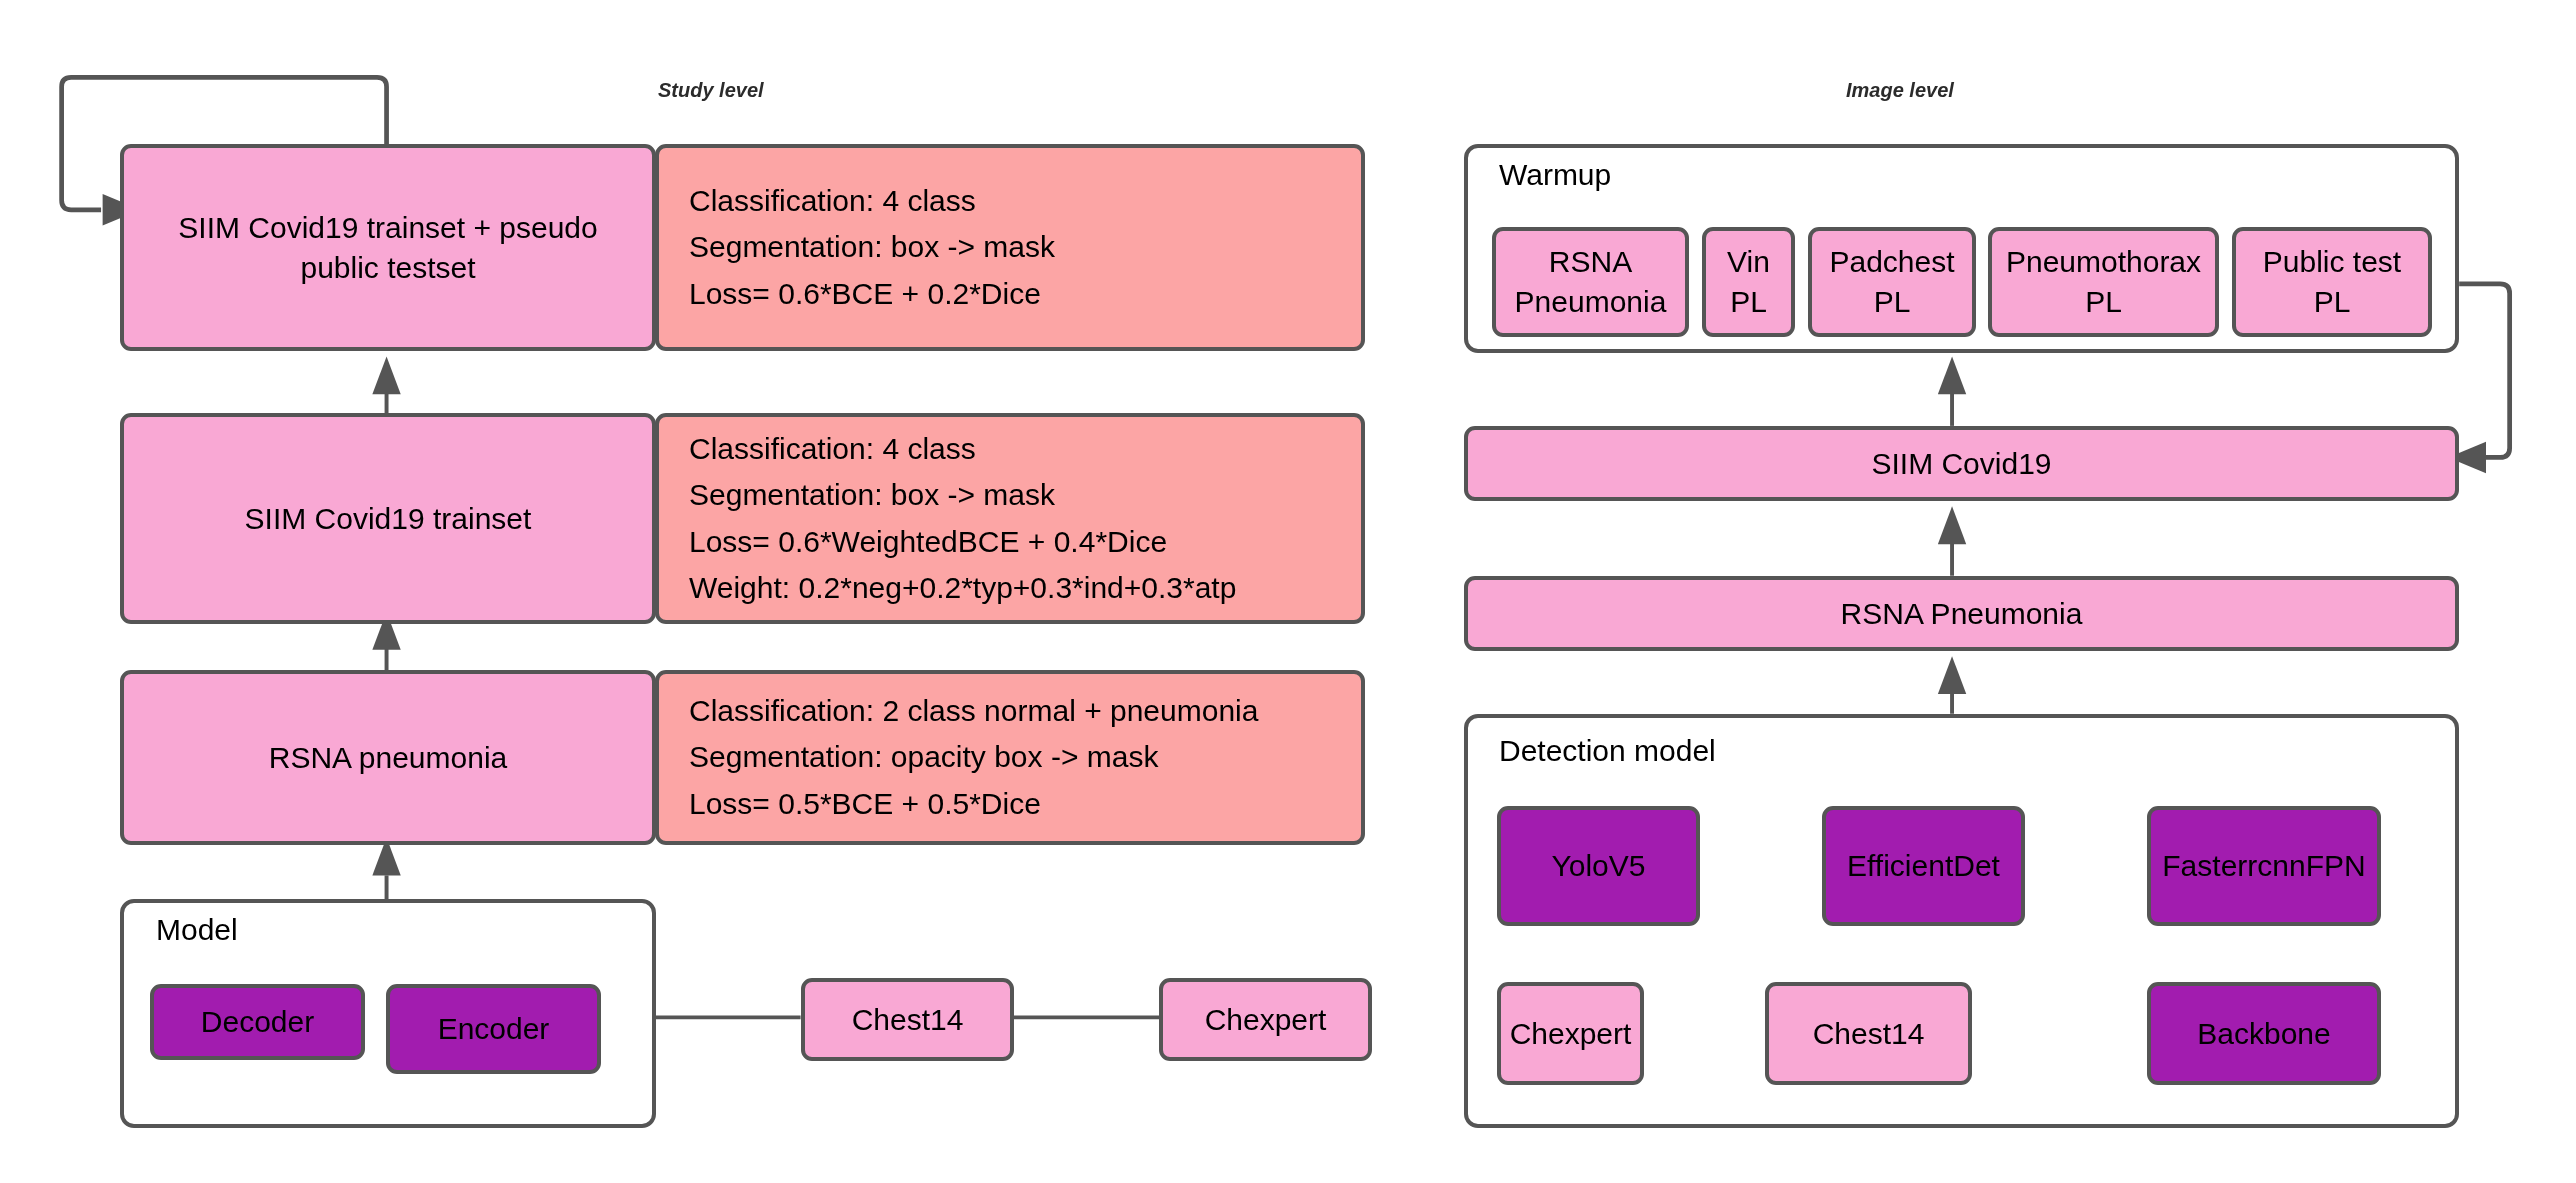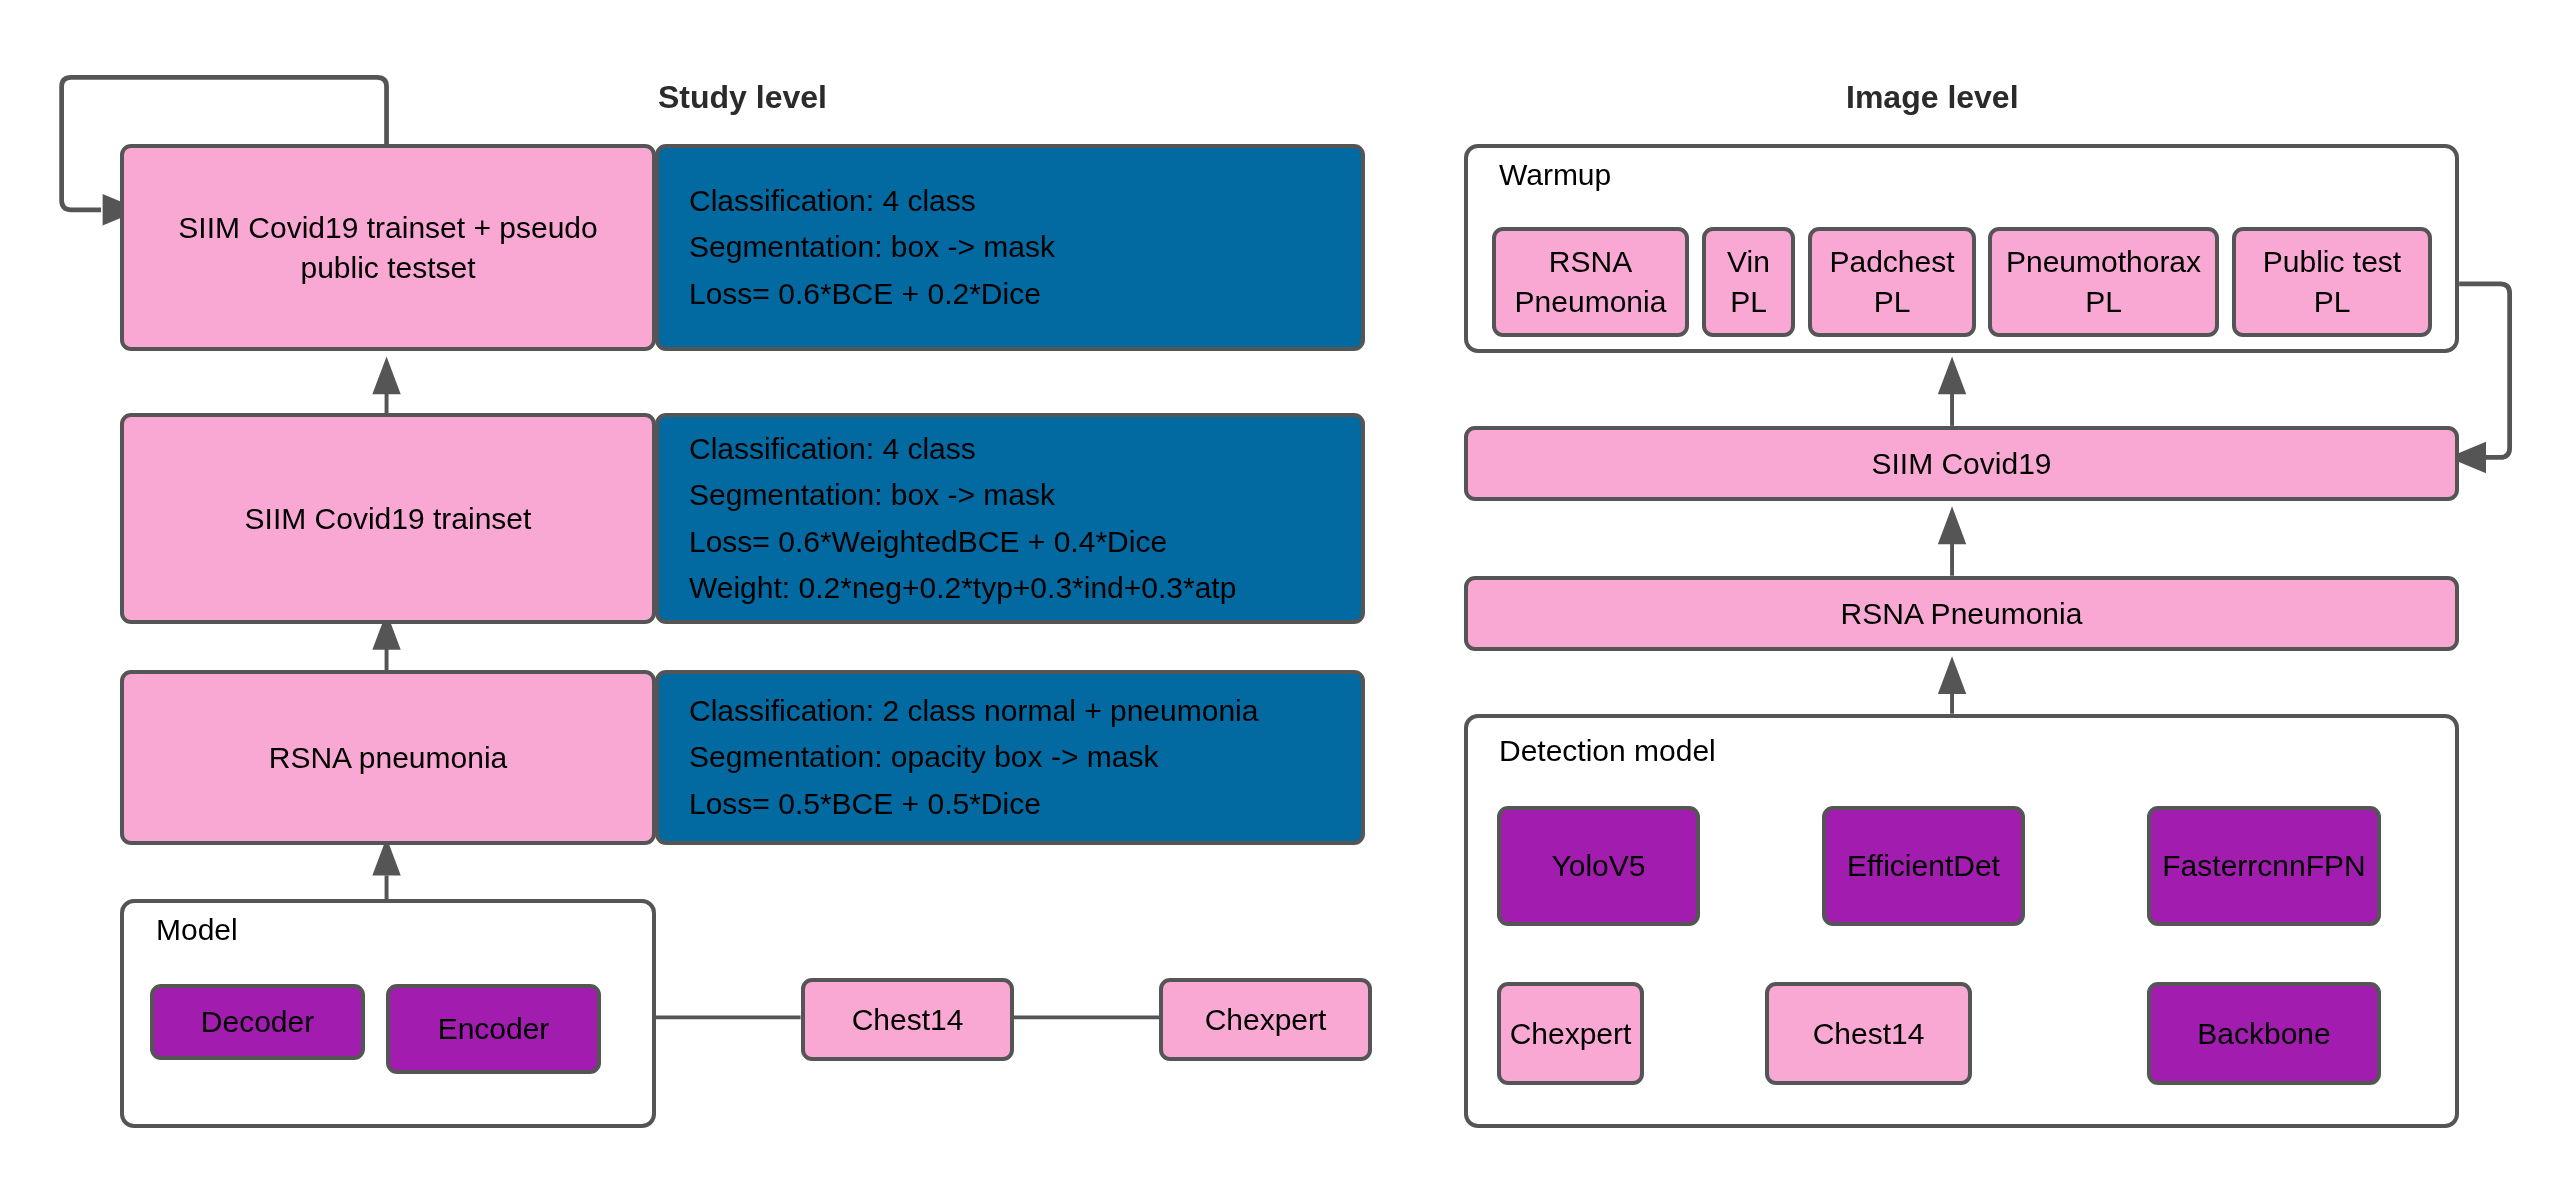--- a/index.html
+++ b/index.html
@@ -29,32 +29,33 @@
   }
   .group-label{
     position:absolute;font-size:30px;color:#000;
     white-space:nowrap;z-index:6;
   }
 
   
   .panel{
     position:absolute;box-sizing:border-box;
     border:4px solid #555555;border-radius:11px;
-    background:#0369a1;z-index:4;
+    background:#fca5a5;z-index:4;
     display:flex;flex-direction:column;justify-content:center;
     padding:0 16px 0 30px;
     font-size:30px;line-height:1.55;color:#000;text-align:left;
   }
   .panel .ln{white-space:nowrap;}
 
   
   .section-title{
-    position:absolute;font-weight:bold;font-size:32px;color:#2b2b2b;
+    position:absolute;font-weight:bold;font-size:20px;color:#2b2b2b;
     white-space:nowrap;z-index:8;
     font-family:"Liberation Sans", sans-serif;
+    font-style:italic;
   }
 
   
   svg.arrows{position:absolute;left:0;top:0;width:2576px;height:1183px;z-index:2;overflow:visible;}
   svg.arrows path,svg.arrows line{fill:none;stroke:#555555;stroke-width:6;}
   svg.arrows .thin{stroke-width:5;}
   svg.arrows polygon{fill:#555555;stroke:none;}
 </style>
 </head>
 <body>

